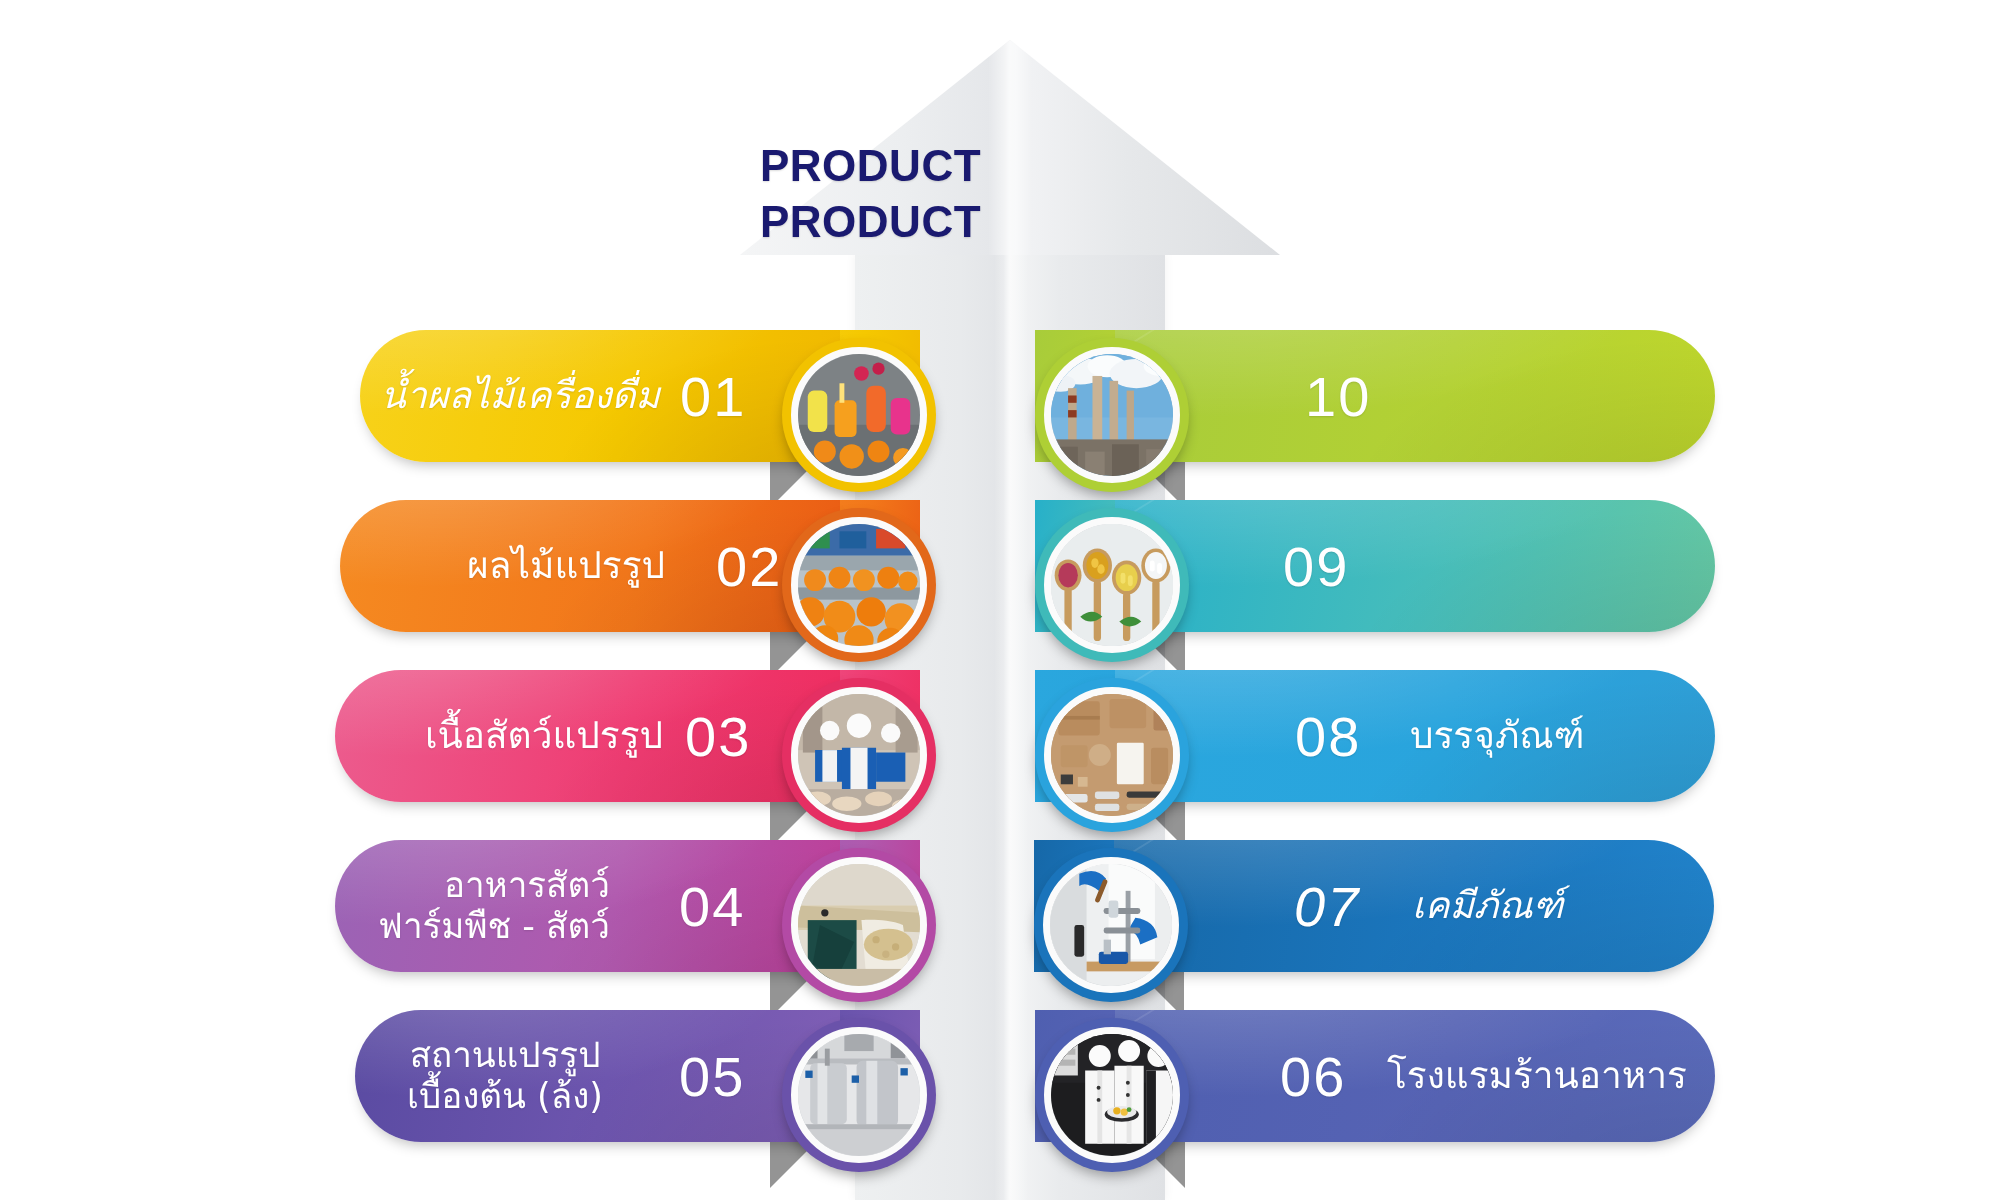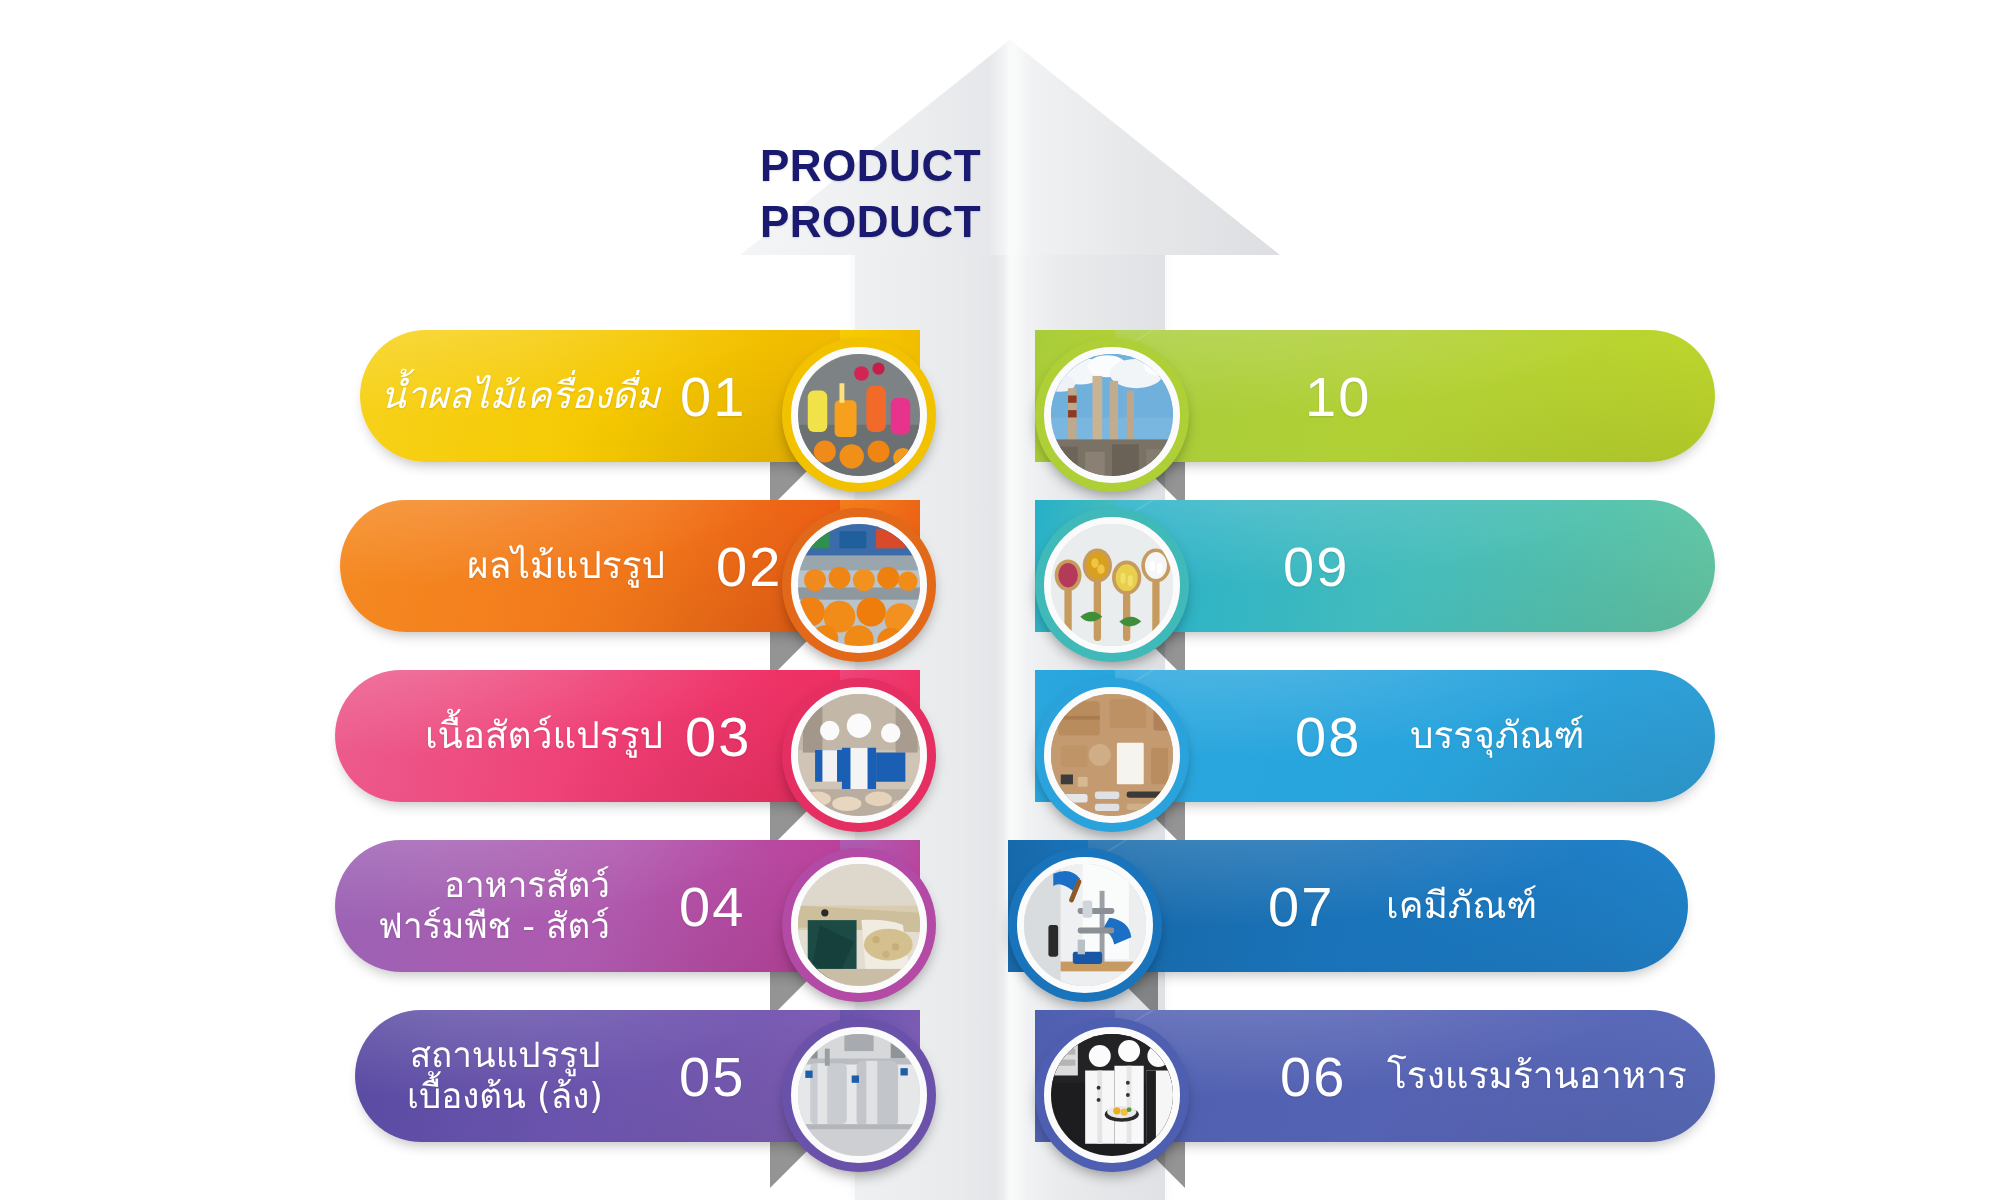--- a/index.html
+++ b/index.html
@@ -475,21 +475,21 @@
           <rect x="6" y="82" width="24" height="7" rx="2" fill="#e4e6e7"></rect>
           <rect x="36" y="80" width="20" height="6" rx="2" fill="#dfe1e2"></rect>
           <rect x="36" y="90" width="20" height="6" rx="2" fill="#dfe1e2"></rect>
           <rect x="62" y="80" width="30" height="5" rx="2" fill="#3a3a3a"></rect>
           <rect x="62" y="90" width="26" height="5" rx="2" fill="#cdb08a"></rect>
         </svg>
       </div>
     </div>
   </div>
 
-  <div class="row" style="left:1038px; top:840px; width:650px;">
+  <div class="row" style="left:1064px; top:840px; width:650px;font-style:italic;">
     <div class="tab tab-right c07" style="left:-30px;">
       <div class="face c07"></div>
         <div class="fold"></div>
     </div>
     <div class="bar bar-right c07" style="width:600px;">
       <div class="swoosh"></div>
         <div class="sheen"></div>
     </div>
     <div class="bar-num" style="left:230px;">07</div>
     <div class="bar-label" style="left:348px; width:250px;">เคมีภัณฑ์</div>

